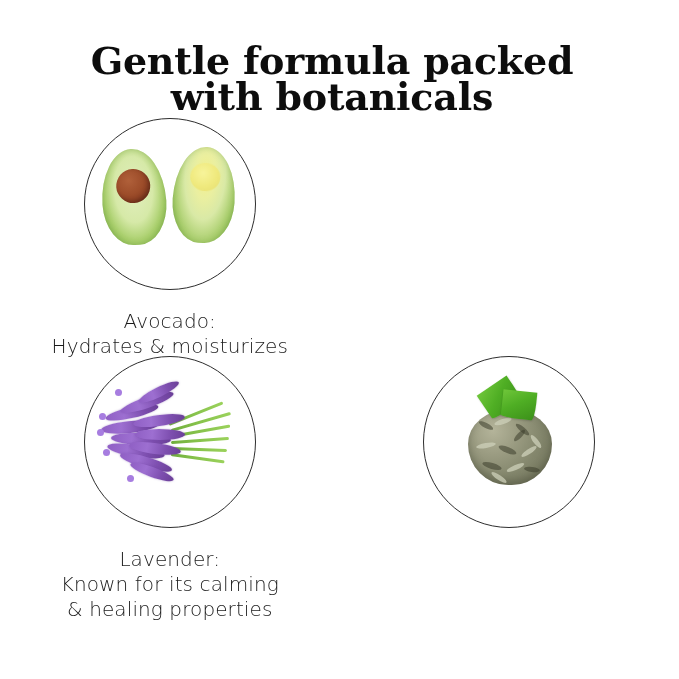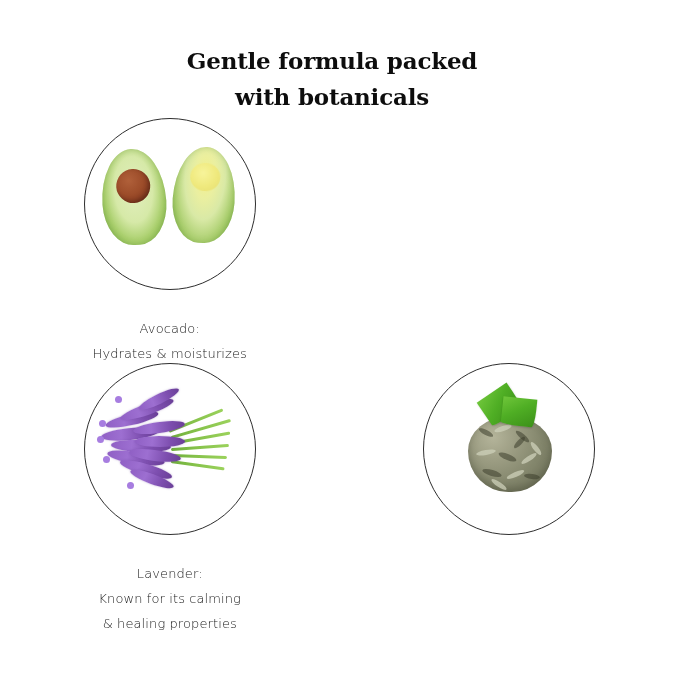--- a/index.html
+++ b/index.html
@@ -23,21 +23,21 @@
 
   
   .title {
     position: absolute;
     left: 0;
     top: 43px;
     width: 664px;
     text-align: center;
     font-family: "DejaVu Serif", "Liberation Serif", serif;
     font-weight: 700;
-    font-size: 23px;
+    font-size: 38px;
     line-height: 36px;
     letter-spacing: -0.2px;
     color: #0d0d0d;
   }
   .title .line2 { display: block; }
 
   
   .grid {
     position: absolute;
     left: 0;
@@ -67,25 +67,25 @@
     overflow: hidden;
   }
   .art {
     position: absolute;
     left: 0; top: 0;
     width: 100%; height: 100%;
   }
 
   
   .caption {
-    margin-top: 26px;
+    margin-top: 19px;
     text-align: center;
     font-family: "DejaVu Sans", "Liberation Sans", sans-serif;
     font-weight: 300;
-    font-size: 13px;
+    font-size: 20px;
     line-height: 25px;
     color: #1a1a1a;
     letter-spacing: 0.1px;
     white-space: pre-line;
   }
 
   
   .avo-half {
     position: absolute;
     border-radius: 50% 50% 46% 46% / 56% 56% 44% 44%;

